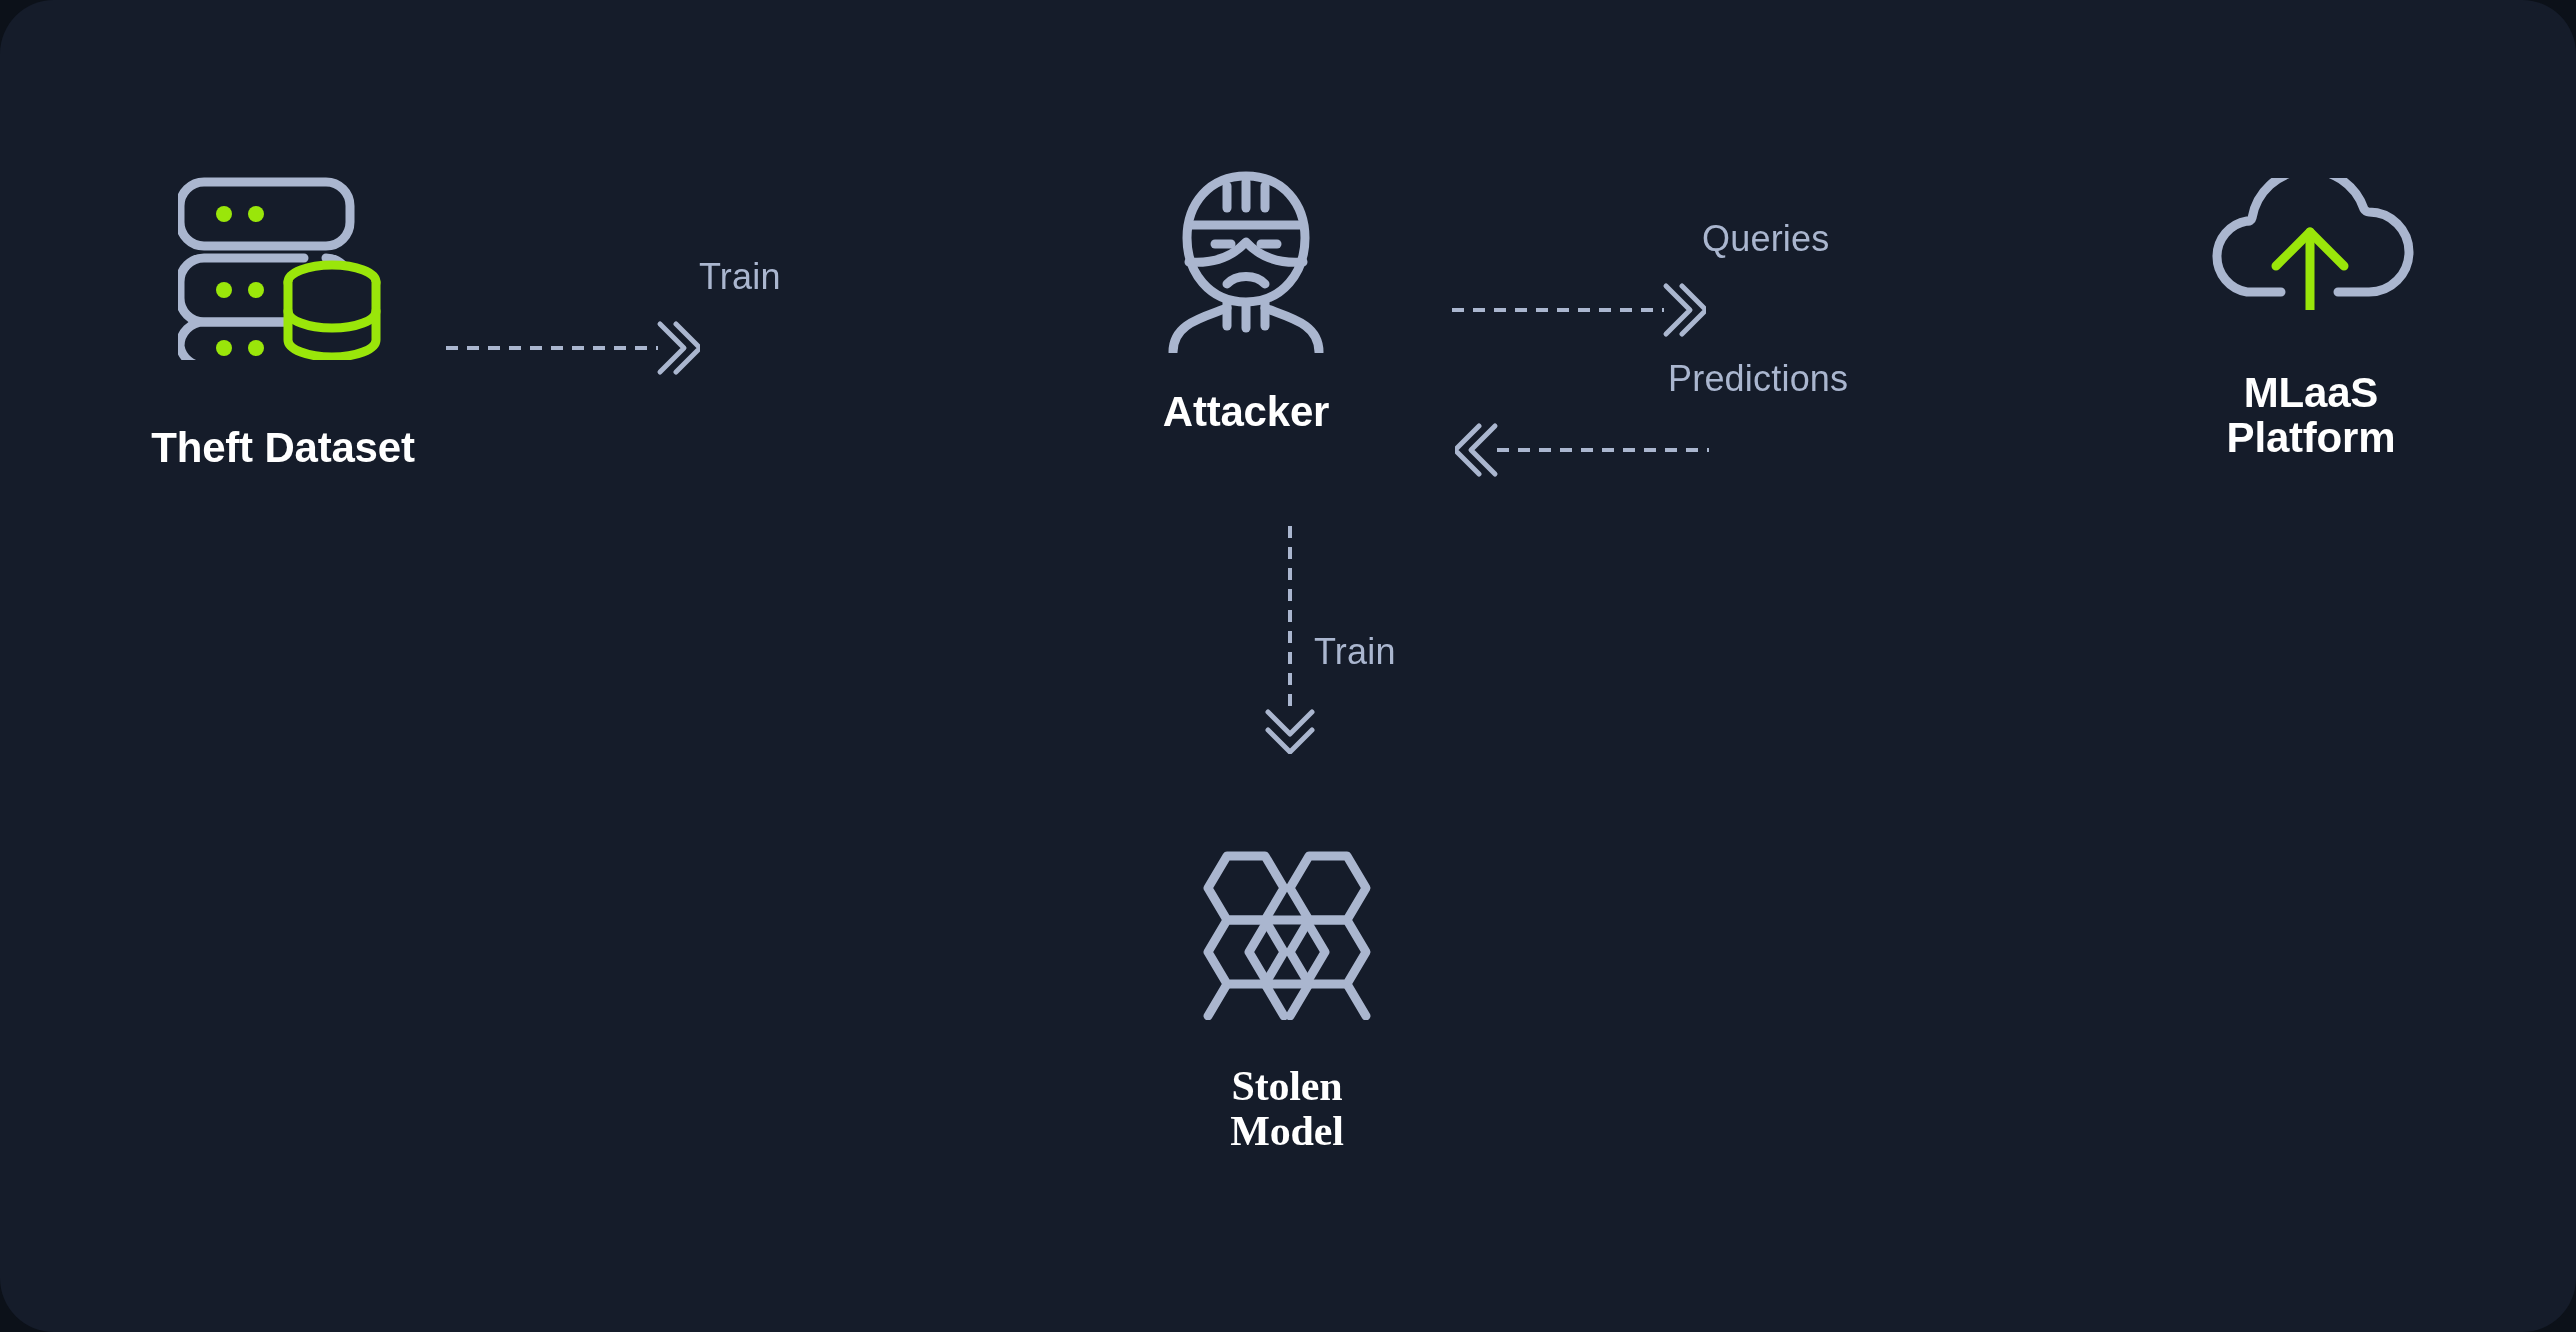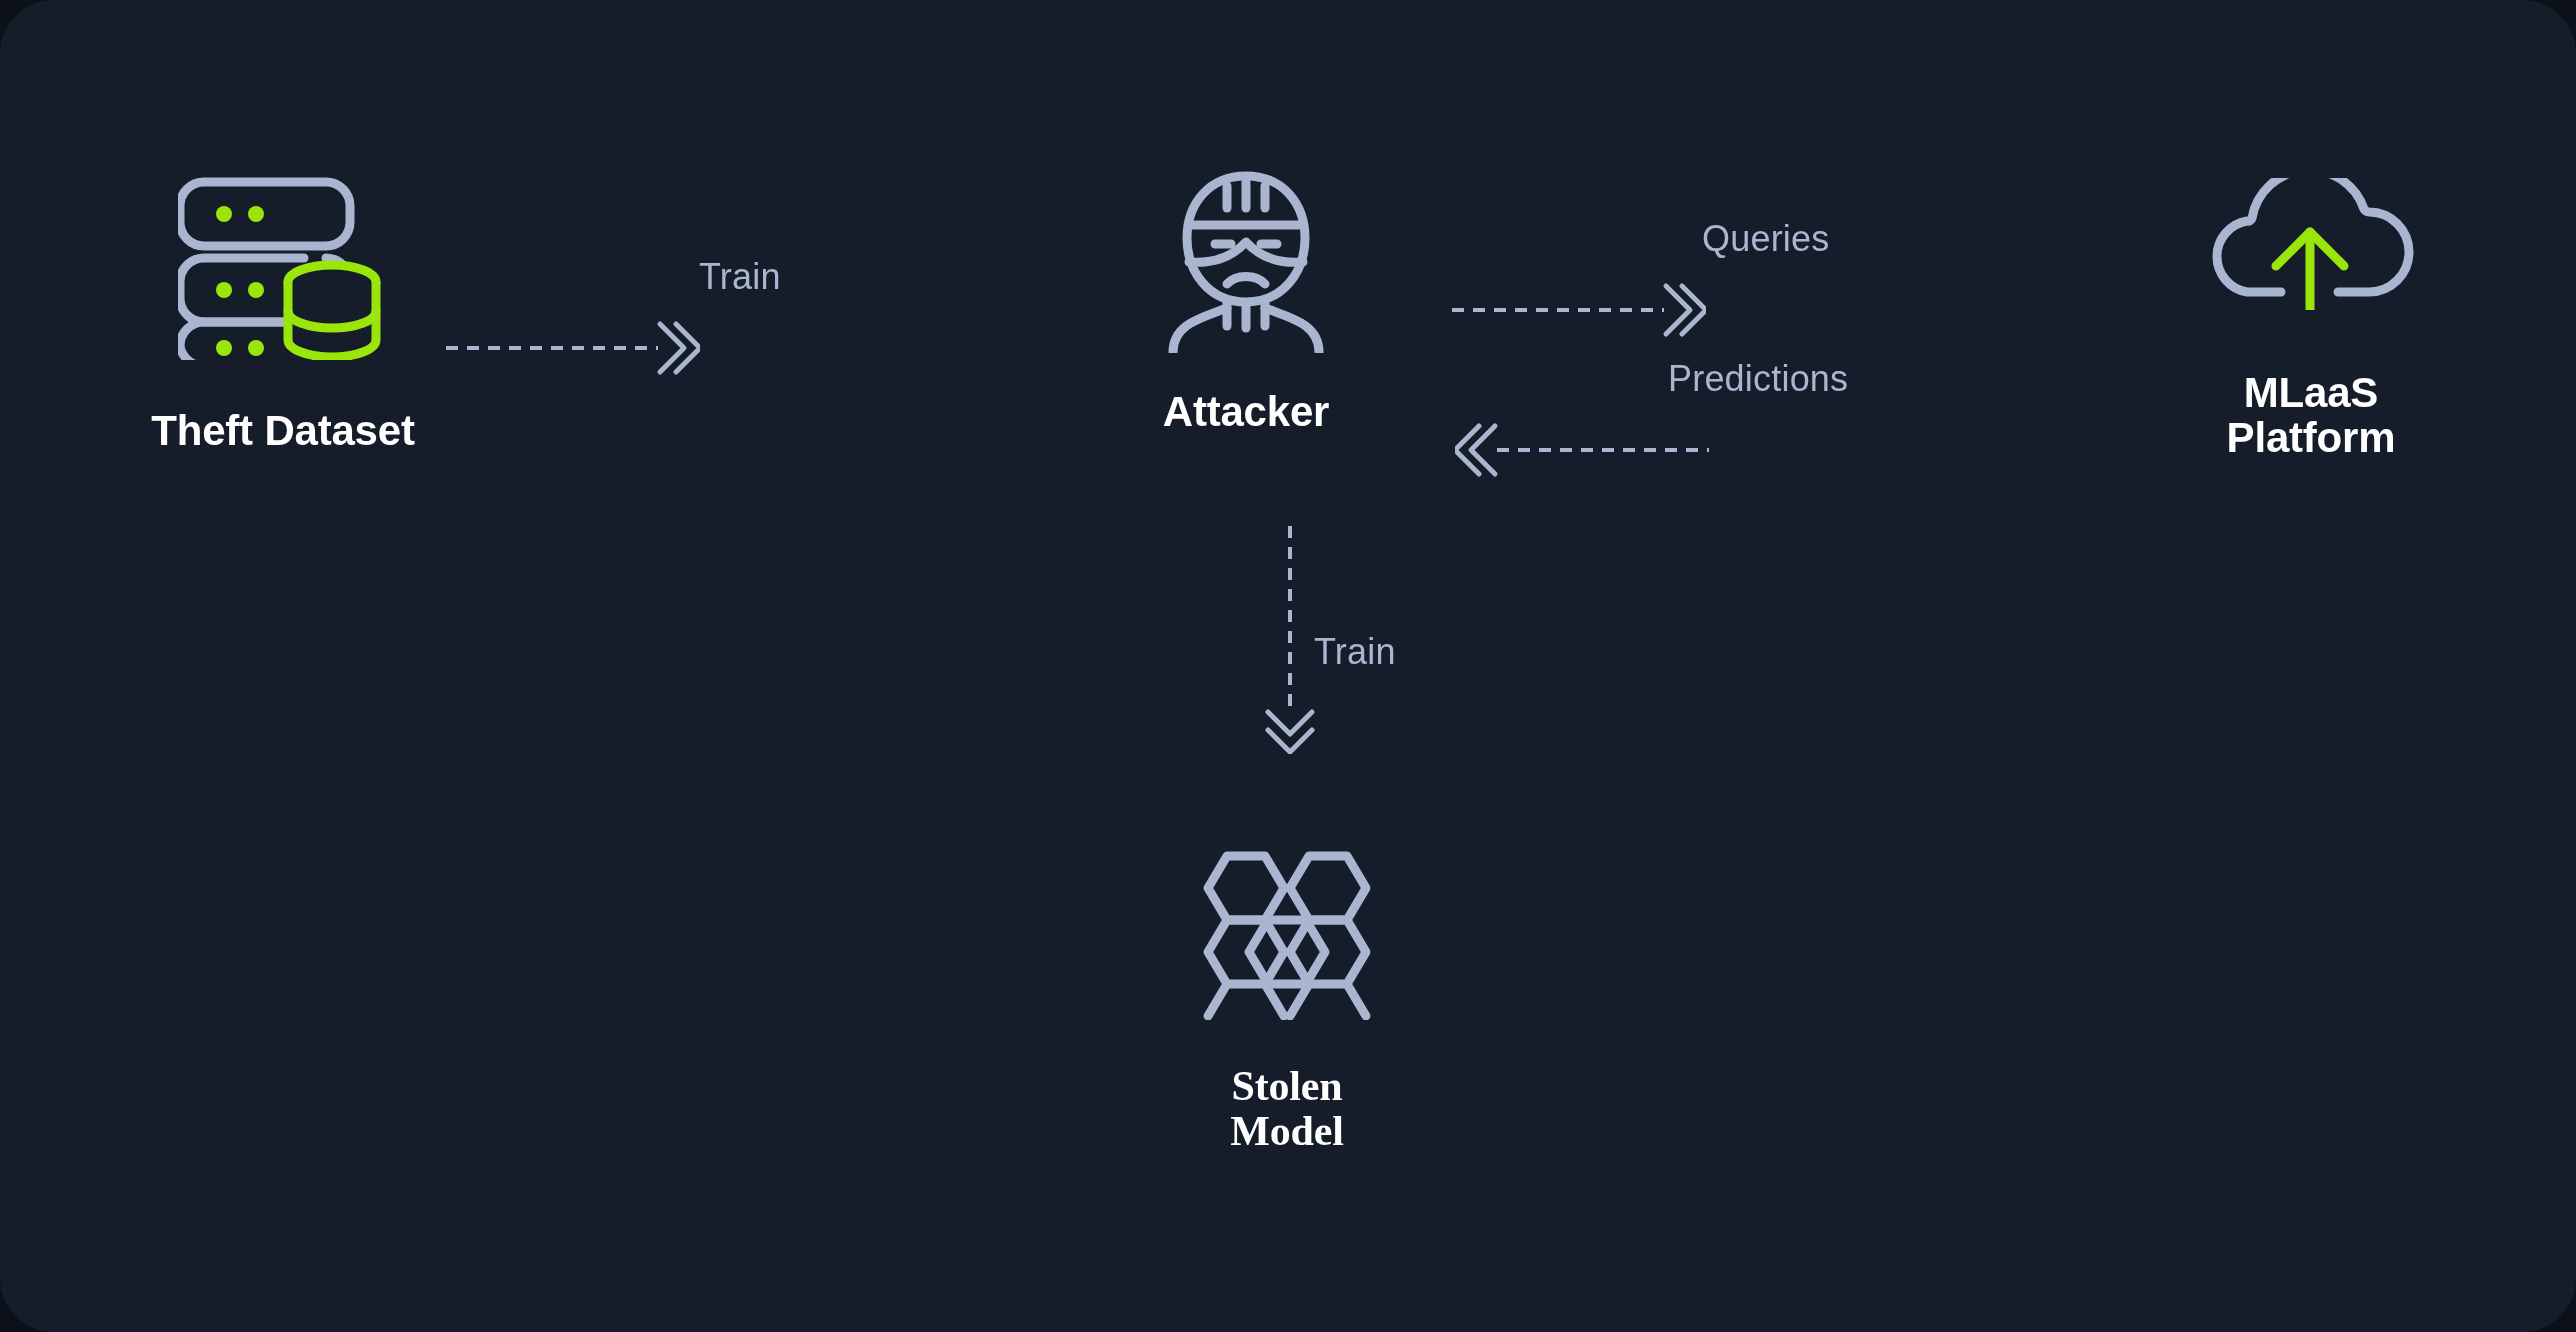--- a/index.html
+++ b/index.html
@@ -43,21 +43,21 @@
   .edge-label {
     position: absolute;
     color: #aab6cf;
     font-size: 36px;
     font-weight: 400;
     letter-spacing: 0.2px;
     white-space: nowrap;
   }
 
   
-  #node-theft-dataset   { left: 108px;  top: 170px; width: 350px; }
+  #node-theft-dataset   { left: 108px;  top: 170px; width: 350px; gap: 17px; }
   #node-theft-dataset .node-label { margin-top: 44px; }
 
   #node-attacker        { left: 1134px; top: 168px; width: 224px; }
   #node-attacker .node-label { margin-top: 32px; }
 
   #node-mlaas-platform  { left: 2186px; top: 178px; width: 250px; align-items: center; }
   #node-mlaas-platform .node-label { margin-top: 56px; }
 
   #node-stolen-model    { left: 1175px; top: 840px; width: 224px; font-family: Liberation Serif, serif; }
   #node-stolen-model .node-label { margin-top: 40px; }

